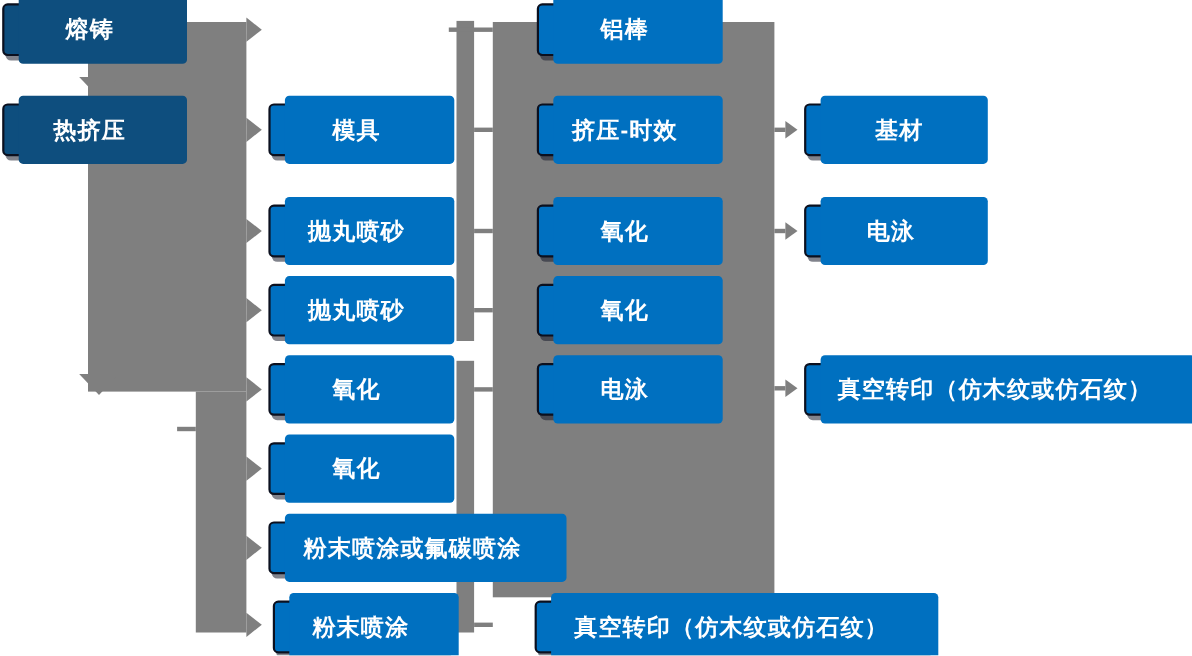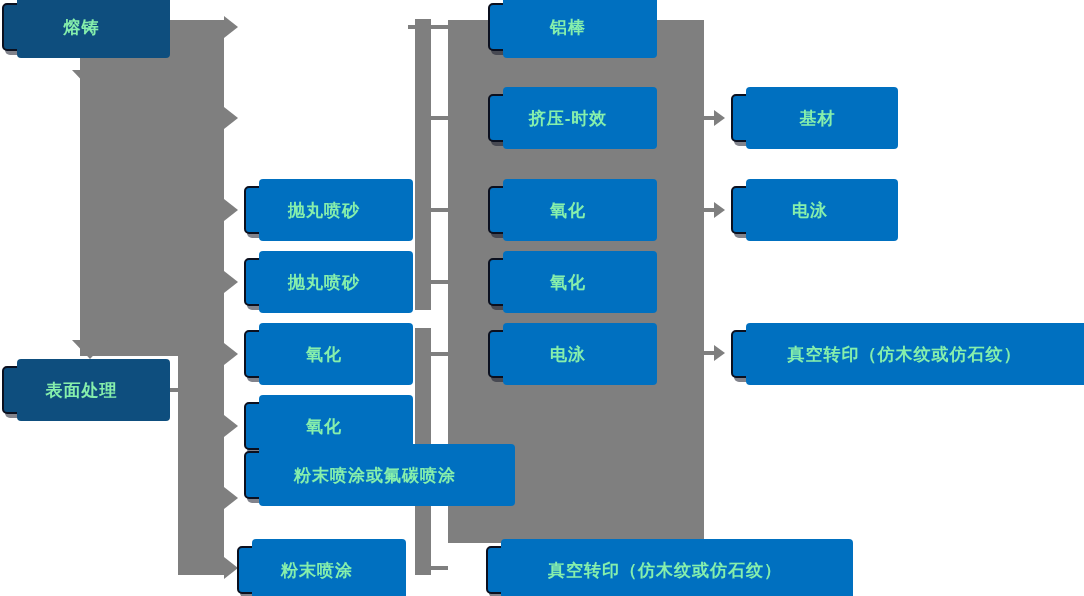--- a/index.html
+++ b/index.html
@@ -17,22 +17,22 @@
   .node {
     position: absolute;
     z-index: 2;
     background: var(--fill);
     border: 2px solid #0B101F;
     border-radius: 5px;
     box-sizing: border-box;
     display: flex;
     align-items: center;
     justify-content: center;
-    color: #86efac;
-    font-size: 17px;
+    color: #ffffff;
+    font-size: 21px;
     font-weight: 600;
     letter-spacing: 1px;
     box-shadow: 3px 4px 0 rgba(25,30,45,0.55);
   }
   .node::before {
     content: "";
     position: absolute;
     left: 13px;
     right: -11px;
     top: -9px;
@@ -71,39 +71,42 @@
     <div class="conn arrow" style="left: 224px; top: 487px; border-top: 11px solid transparent; border-bottom: 11px solid transparent; border-left: 14px solid rgb(127, 127, 127);"></div>
     <div class="conn arrow" style="left: 224px; top: 557px; border-top: 11px solid transparent; border-bottom: 11px solid transparent; border-left: 14px solid rgb(127, 127, 127);"></div>
     <div class="conn arrow" style="left: 714px; top: 110px; border-top: 8px solid transparent; border-bottom: 8px solid transparent; border-left: 11px solid rgb(127, 127, 127);"></div>
     <div class="conn arrow" style="left: 714px; top: 202px; border-top: 8px solid transparent; border-bottom: 8px solid transparent; border-left: 11px solid rgb(127, 127, 127);"></div>
     <div class="conn arrow" style="left: 714px; top: 345px; border-top: 8px solid transparent; border-bottom: 8px solid transparent; border-left: 11px solid rgb(127, 127, 127);"></div>
     <div class="conn arrow" style="left: 72px; top: 70px; border-left: 18px solid transparent; border-right: 18px solid transparent; border-top: 19px solid rgb(127, 127, 127);"></div>
     <div class="conn arrow" style="left: 72px; top: 340px; border-left: 18px solid transparent; border-right: 18px solid transparent; border-top: 19px solid rgb(127, 127, 127);"></div>
     <div class="node" style="left: 2px; top: 3px; width: 159px; height: 48px; --fill: #0E4E7E;">
       <span class="node-label">熔铸</span>
     </div>
-    <div class="node" style="left: 2px; top: 366px; width: 159px; height: 48px; --fill: #0E4E7E;">
-      <span class="node-label">表面处理</span>
+    <div class="node" style="left: 2px; top: 94px; width: 159px; height: 48px; --fill: #0E4E7E;">
+      <span class="node-label">热挤压</span>
+    </div>
+    <div class="node" style="left: 244px; top: 94px; width: 160px; height: 48px; --fill: #0070C0;">
+      <span class="node-label">模具</span>
     </div>
     <div class="node" style="left: 244px; top: 186px; width: 160px; height: 48px; --fill: #0070C0;">
       <span class="node-label">抛丸喷砂</span>
     </div>
     <div class="node" style="left: 244px; top: 258px; width: 160px; height: 48px; --fill: #0070C0;">
       <span class="node-label">抛丸喷砂</span>
     </div>
     <div class="node" style="left: 244px; top: 330px; width: 160px; height: 48px; --fill: #0070C0;">
       <span class="node-label">氧化</span>
     </div>
     <div class="node" style="left: 244px; top: 402px; width: 160px; height: 48px; --fill: #0070C0;">
       <span class="node-label">氧化</span>
     </div>
-    <div class="node" style="left: 244px; top: 451px; width: 262px; height: 48px; --fill: #0070C0;">
+    <div class="node" style="left: 244px; top: 474px; width: 262px; height: 48px; --fill: #0070C0;">
       <span class="node-label">粉末喷涂或氟碳喷涂</span>
     </div>
-    <div class="node" style="left: 237px; top: 546px; width: 160px; height: 48px; --fill: #0070C0;">
+    <div class="node" style="left: 248px; top: 546px; width: 160px; height: 48px; --fill: #0070C0;">
       <span class="node-label">粉末喷涂</span>
     </div>
     <div class="node" style="left: 488px; top: 3px; width: 160px; height: 48px; justify-content: center; --fill: #0070C0;">
       <span class="node-label">铝棒</span>
     </div>
     <div class="node" style="left: 488px; top: 94px; width: 160px; height: 48px; align-items: center; --fill: #0070C0;">
       <span class="node-label">挤压-时效</span>
     </div>
     <div class="node" style="left: 488px; top: 186px; width: 160px; height: 48px; --fill: #0070C0;">
       <span class="node-label">氧化</span>

